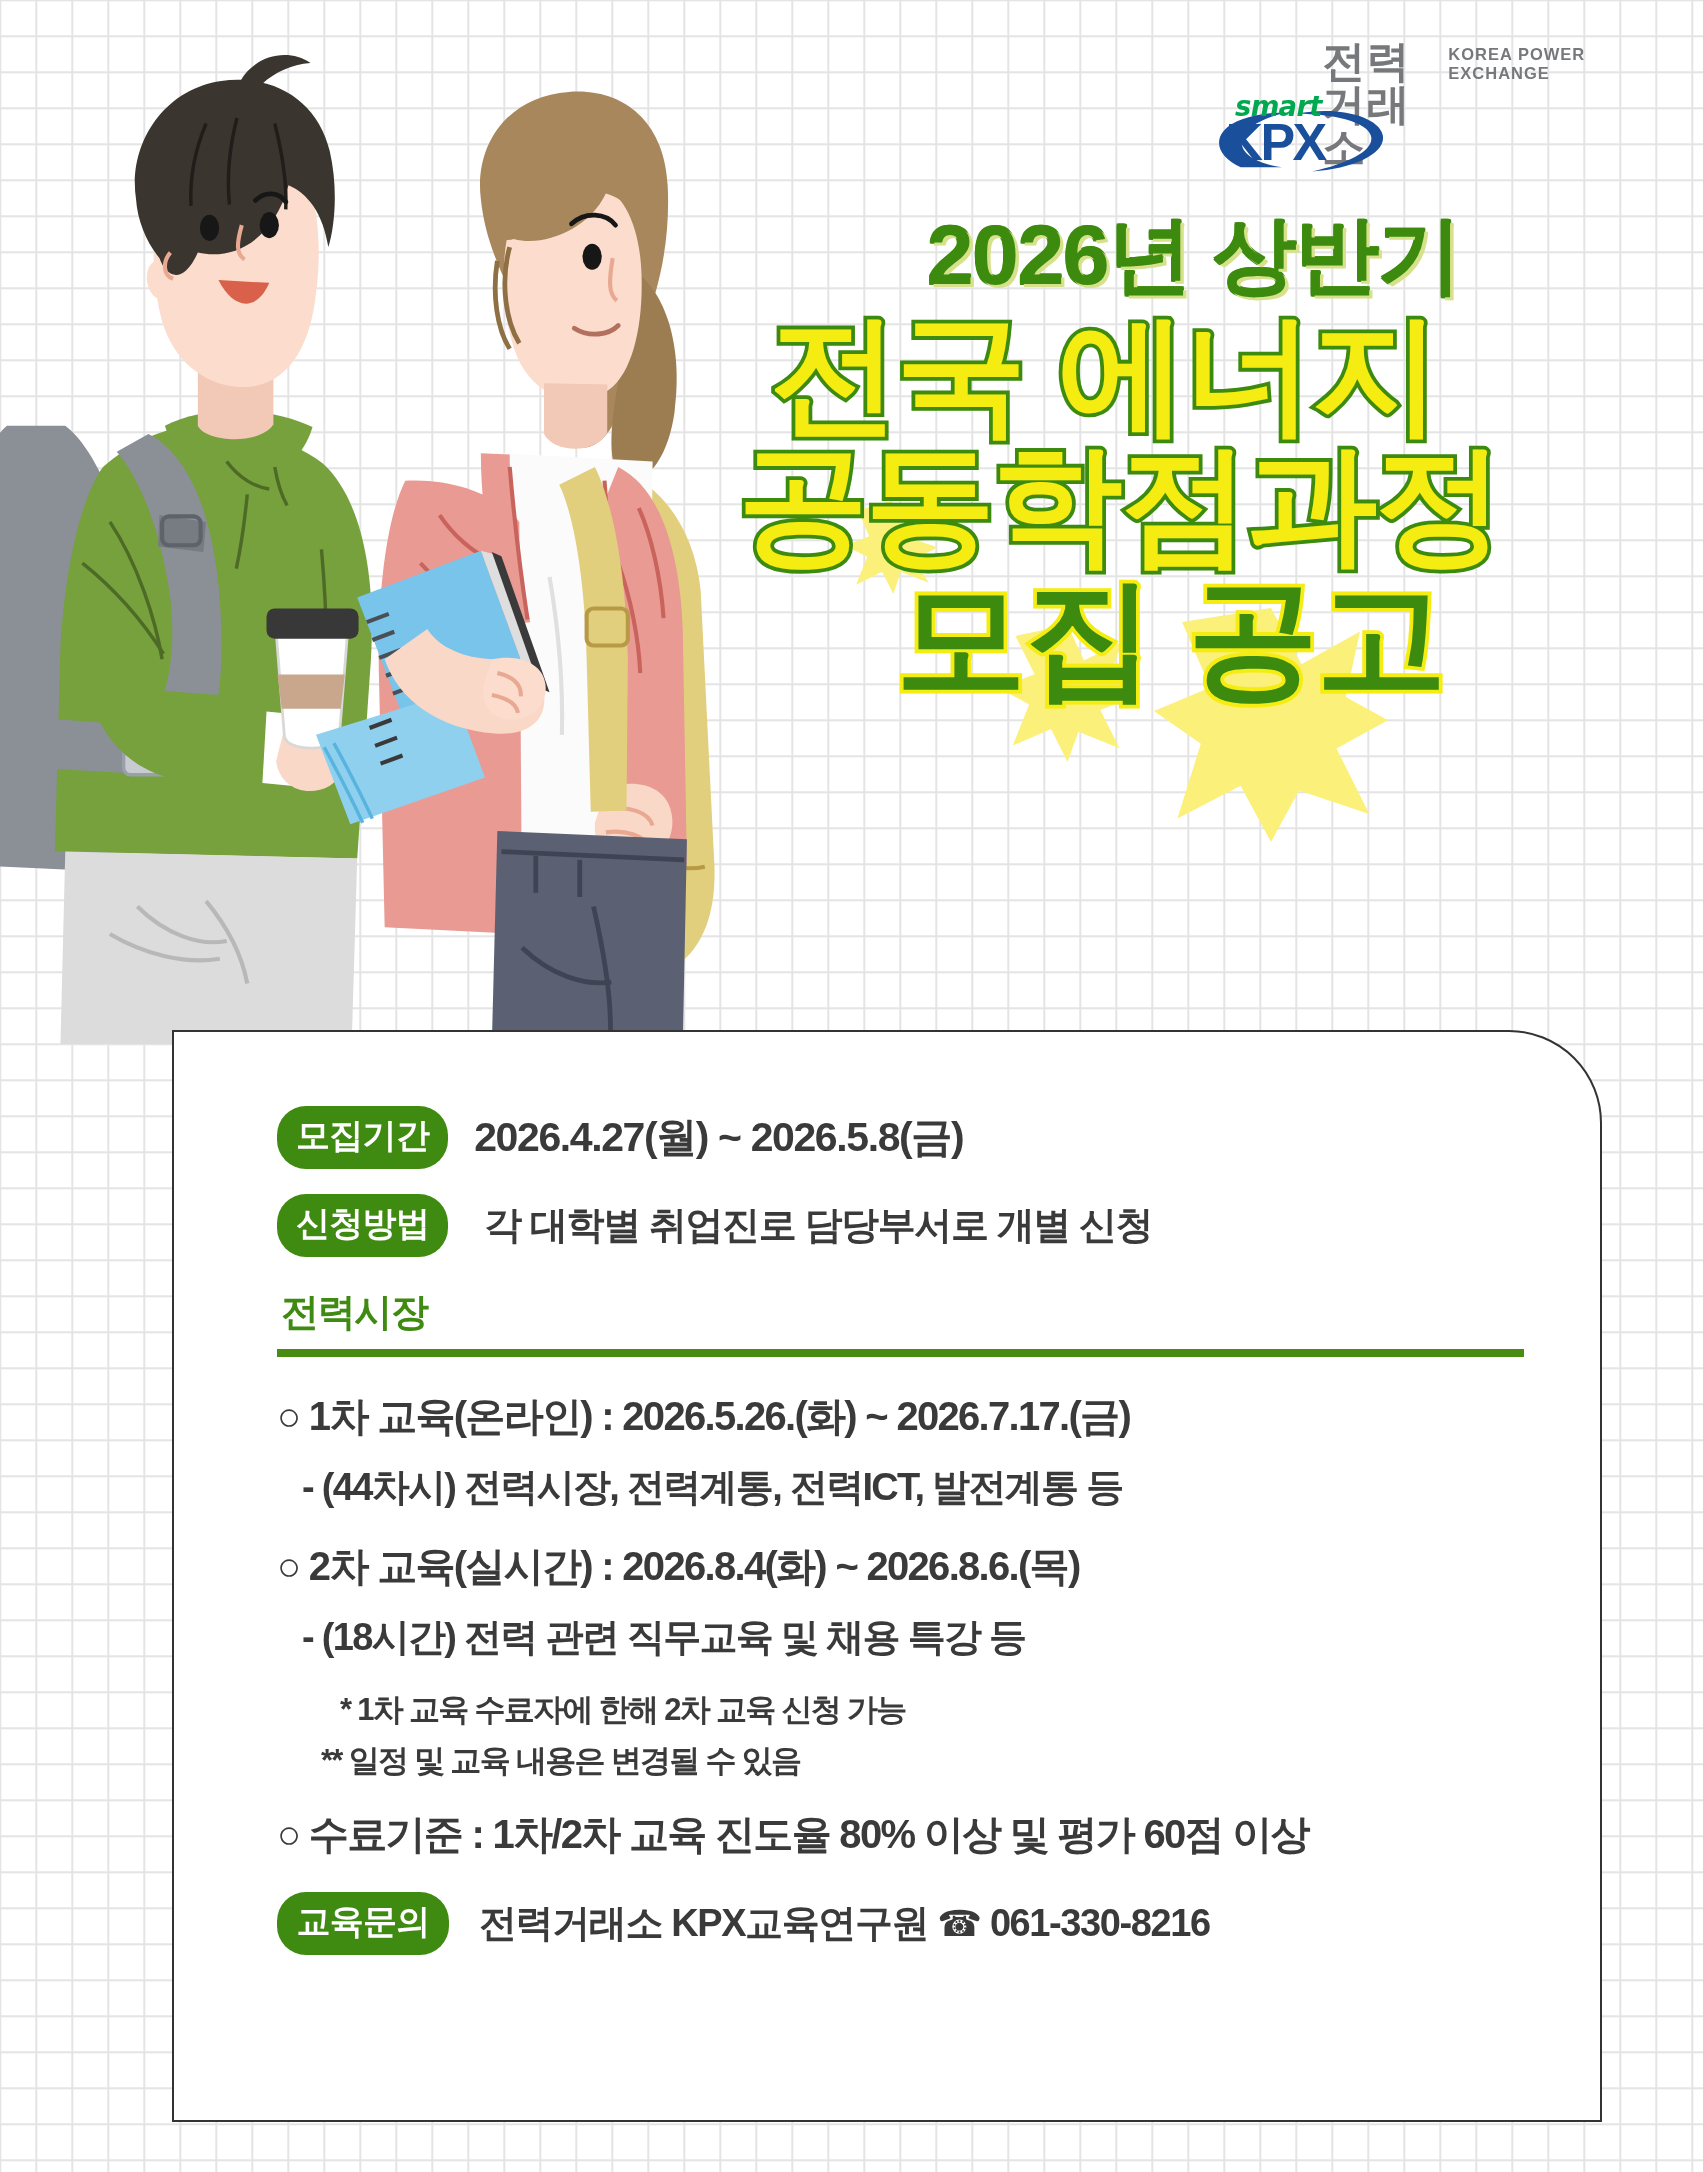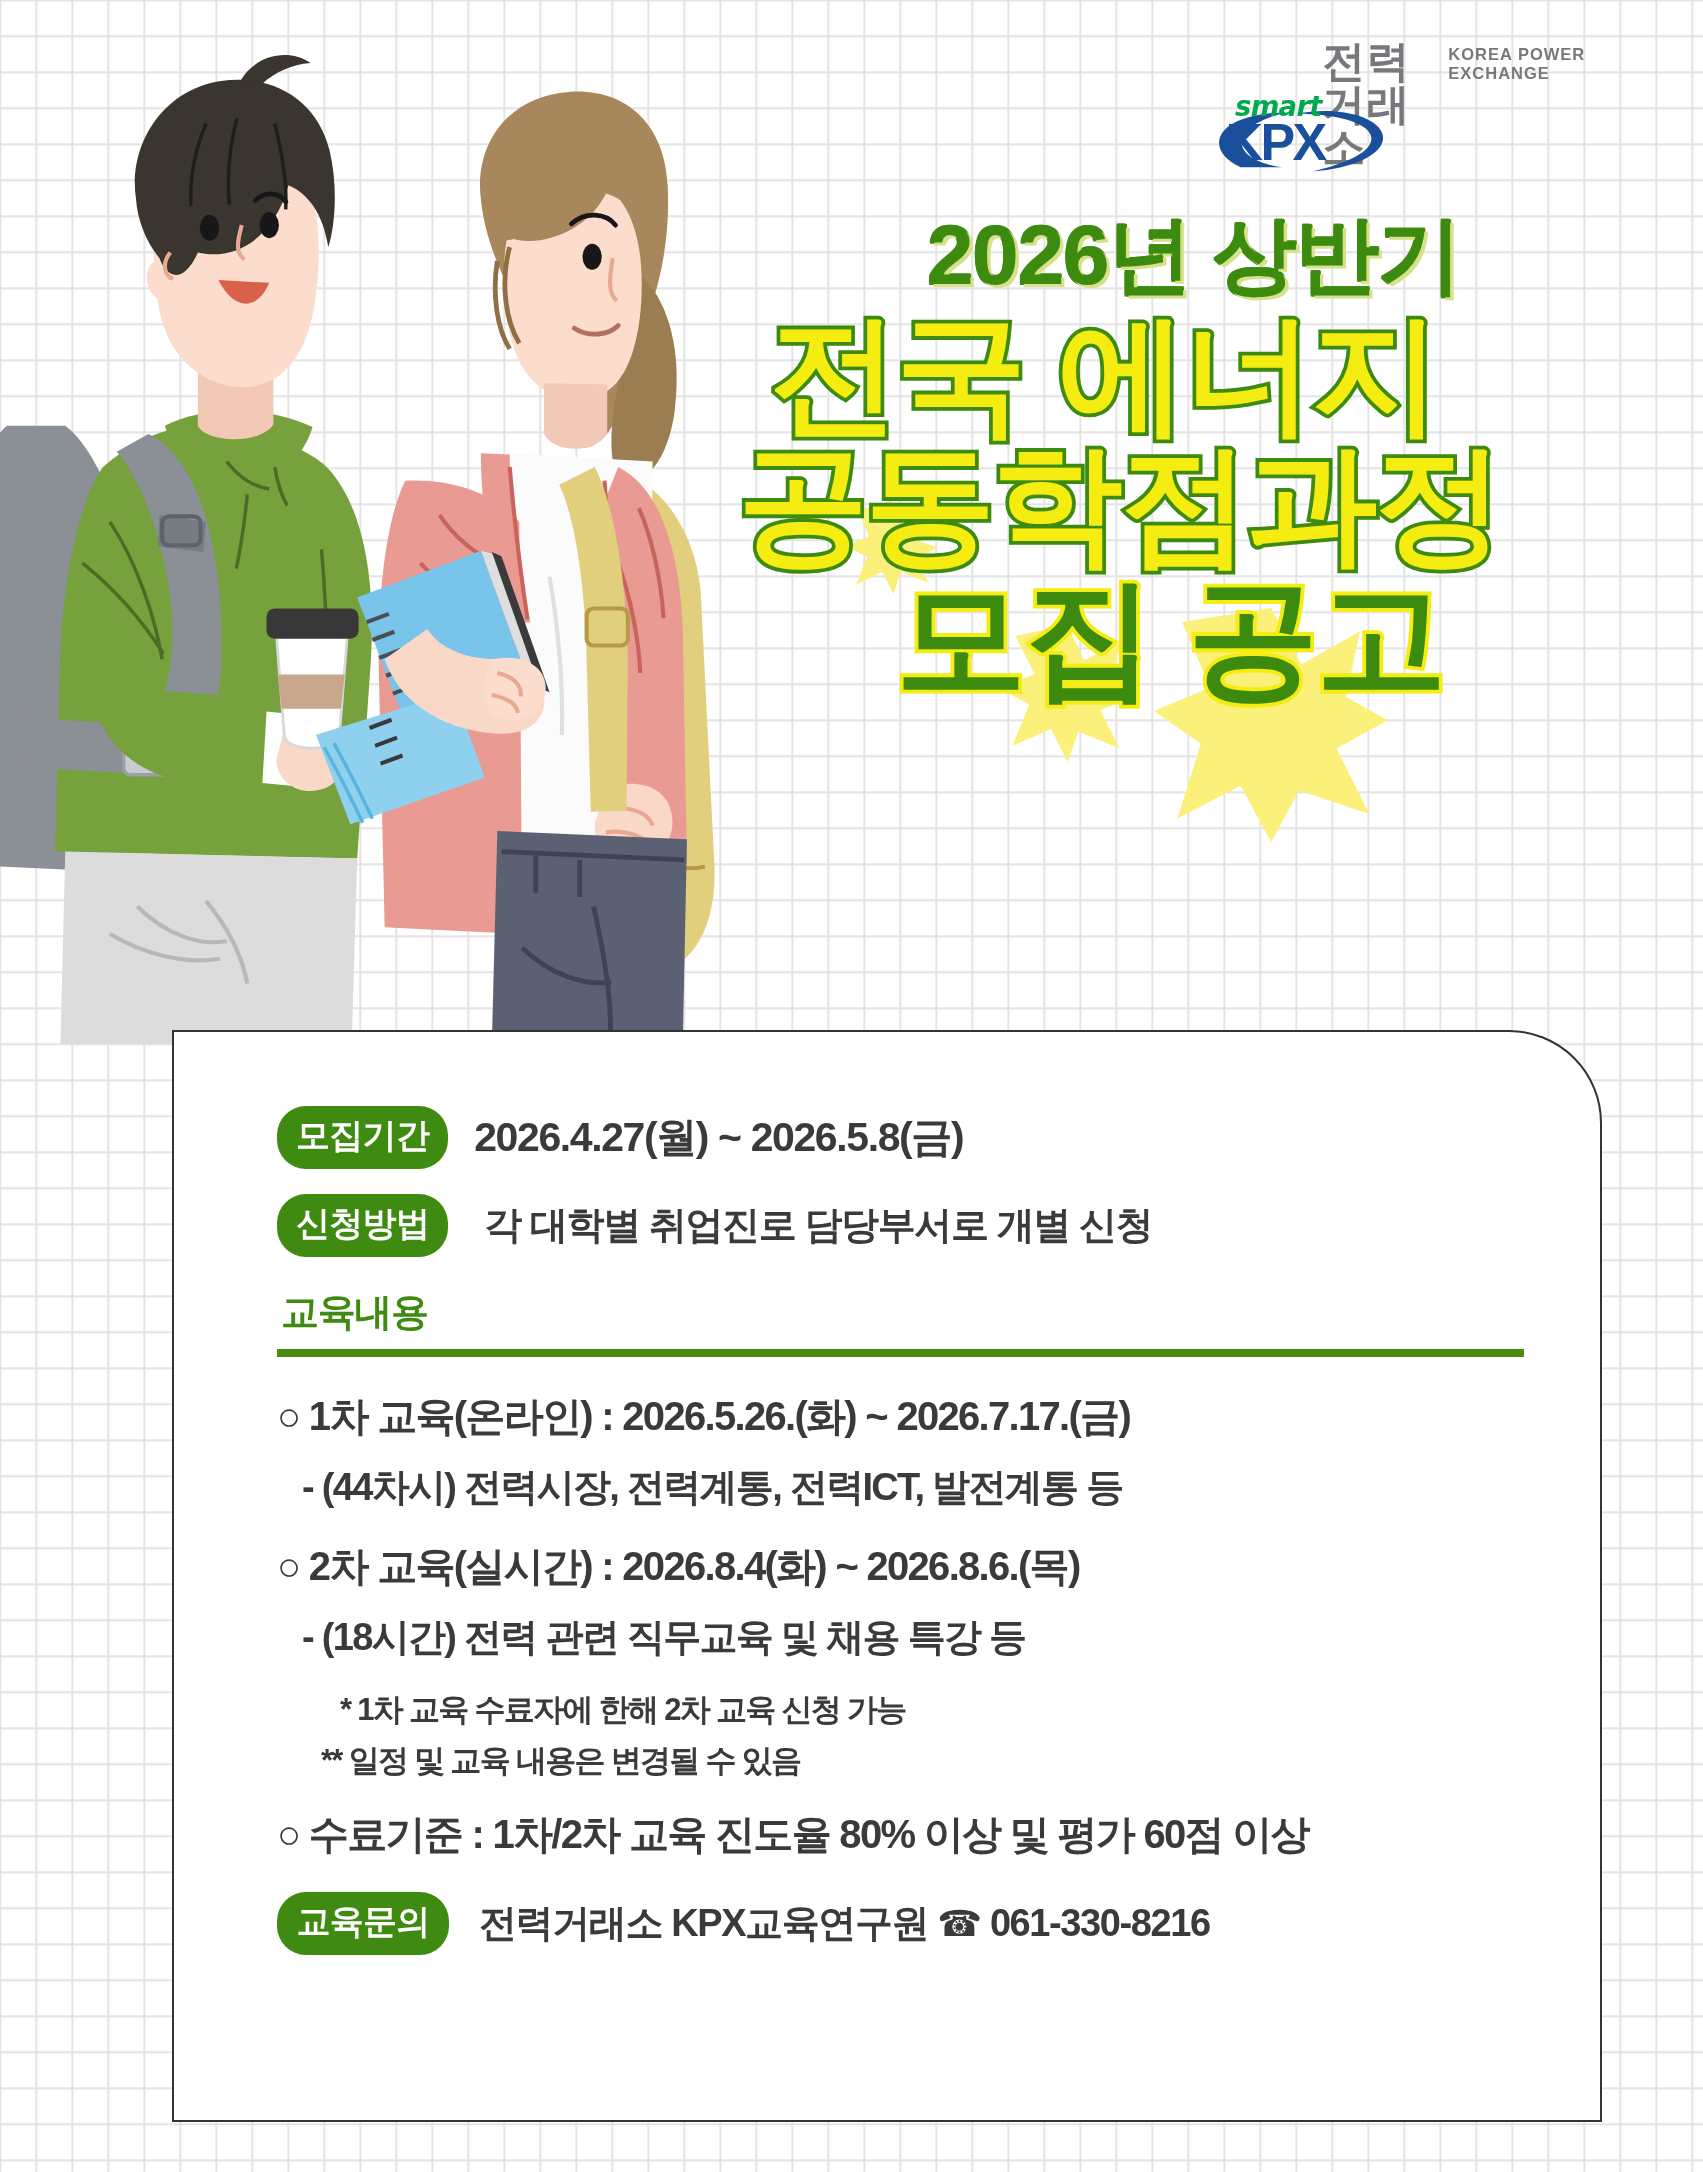--- a/index.html
+++ b/index.html
@@ -346,21 +346,21 @@
       <div class="row row-period">
         <span class="badge">모집기간</span>
         <span class="rowtext">2026.4.27(월) ~ 2026.5.8(금)</span>
       </div>
 
       <div class="row row-apply">
         <span class="badge">신청방법</span>
         <span class="rowtext">각 대학별 취업진로 담당부서로 개별 신청</span>
       </div>
 
-      <div class="sec-head">교육내용</div>
+      <div class="sec-head">전력시장</div>
       <div class="sec-rule"></div>
 
       <div class="item">○ 1차 교육(온라인) : 2026.5.26.(화) ~ 2026.7.17.(금)</div>
       <div class="item sub">- (44차시) 전력시장, 전력계통, 전력ICT, 발전계통 등</div>
       <div class="item">○ 2차 교육(실시간) : 2026.8.4(화) ~ 2026.8.6.(목)</div>
       <div class="item sub">- (18시간) 전력 관련 직무교육 및 채용 특강 등</div>
       <div class="item note">* 1차 교육 수료자에 한해 2차 교육 신청 가능</div>
       <div class="item note2">** 일정 및 교육 내용은 변경될 수 있음</div>
       <div class="item crit">○ 수료기준 : 1차/2차 교육 진도율 80% 이상 및 평가 60점 이상</div>
 

